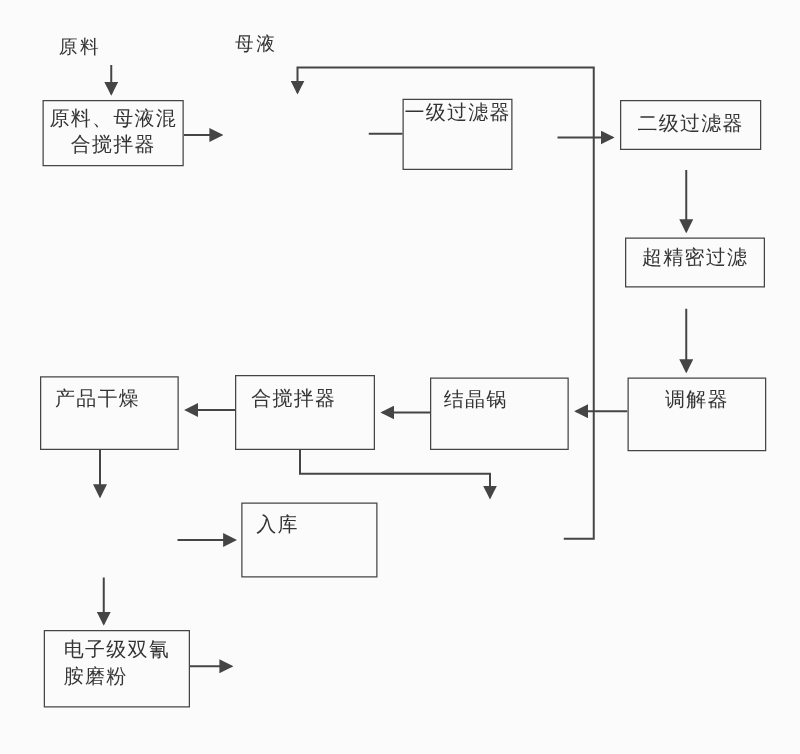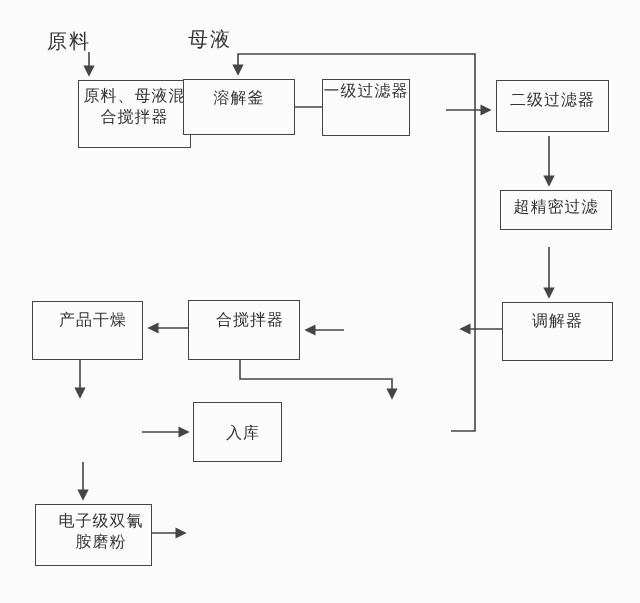--- a/index.html
+++ b/index.html
@@ -21,40 +21,39 @@
   .wires .ah{fill:var(--line);stroke:none;}
   .node{
     position:absolute;
     box-sizing:border-box;
     border:1.5px solid var(--line);
     background:var(--bg);
     font-size:16px;
     line-height:1.32;
     white-space:pre-line;
     letter-spacing:1px;
-    text-align:center;
   }
   .node.center{text-align:center;}
   .flabel{
     position:absolute;
-    font-size:20px;
+    font-size:15px;
     letter-spacing:2px;
   }
   
-  #node-mixer{left:34px;top:80px;width:113px;height:68px;padding-top:4px;margin-left:44px;}
+  #node-mixer{left:34px;top:80px;width:113px;height:53px;padding-top:4px;}
   #node-dissolver{left:183px;top:79px;width:112px;height:56px;padding-top:7px;}
   #node-filter1{left:322px;top:79px;width:88px;height:57px;padding-top:0;}
-  #node-filter2{left:496px;top:80px;width:113px;height:52px;padding-top:8px;}
+  #node-filter2{left:496px;top:80px;width:113px;height:40px;padding-top:8px;}
   #node-ultrafilter{left:500px;top:190px;width:112px;height:40px;padding-top:5px;}
   #node-regulator{left:502px;top:302px;width:111px;height:59px;padding-top:7px;}
   #node-crystallizer{left:344px;top:302px;width:111px;height:58px;padding:7px 0 0 10px;}
   #node-separator{left:188px;top:300px;width:112px;height:60px;padding:8px 0 0 12px;}
   #node-dryer{left:32px;top:301px;width:111px;height:59px;padding:7px 0 0 11px;}
   #node-packaging{left:30px;top:402px;width:112px;height:60px;padding:7px 0 0 10px;}
-  #node-warehouse{left:193px;top:402px;width:89px;height:60px;padding:19px 0 0 11px;}
+  #node-warehouse{left:193px;top:402px;width:109px;height:60px;padding:7px 0 0 11px;}
   #node-pool{left:341px;top:403px;width:110px;height:58px;padding:7px 0 0 9px;}
   #node-grinder{left:35px;top:504px;width:117px;height:62px;padding:5px 0 0 15px;}
   #node-powder{left:190px;top:503px;width:118px;height:63px;padding:5px 0 0 12px;}
   #label-raw{left:47px;top:28px;}
   #label-mother{left:188px;top:26px;}
 </style>
 </head>
 <body>
 
 <div class="canvas">
@@ -80,24 +79,24 @@
     <path d="M83,462 L83,499" marker-end="url(#arrow)"></path>
     <path d="M152,533 L185,533" marker-end="url(#arrow)"></path>
     <path d="M451,431 L475,431 L475,54 L238,54 L238,74" marker-end="url(#arrow)"></path>
   </svg>
 
   <div class="flabel" id="label-raw">原料</div>
   <div class="flabel" id="label-mother">母液</div>
 
   <div class="node center" id="node-mixer">原料、母液混
 合搅拌器</div>
-  <div class="node center" id="node-dissolver">溶解釜</div>
   <div class="node center" id="node-filter1">一级过滤器</div>
   <div class="node center" id="node-filter2">二级过滤器</div>
   <div class="node center" id="node-ultrafilter">超精密过滤</div>
   <div class="node center" id="node-regulator">调解器</div>
+  <div class="node" id="node-crystallizer">结晶锅</div>
   <div class="node" id="node-separator">合搅拌器</div>
   <div class="node" id="node-dryer">产品干燥</div>
   <div class="node" id="node-warehouse">入库</div>
   <div class="node" id="node-grinder">电子级双氰
 胺磨粉</div>
 
 </div>
 
 </body></html>

